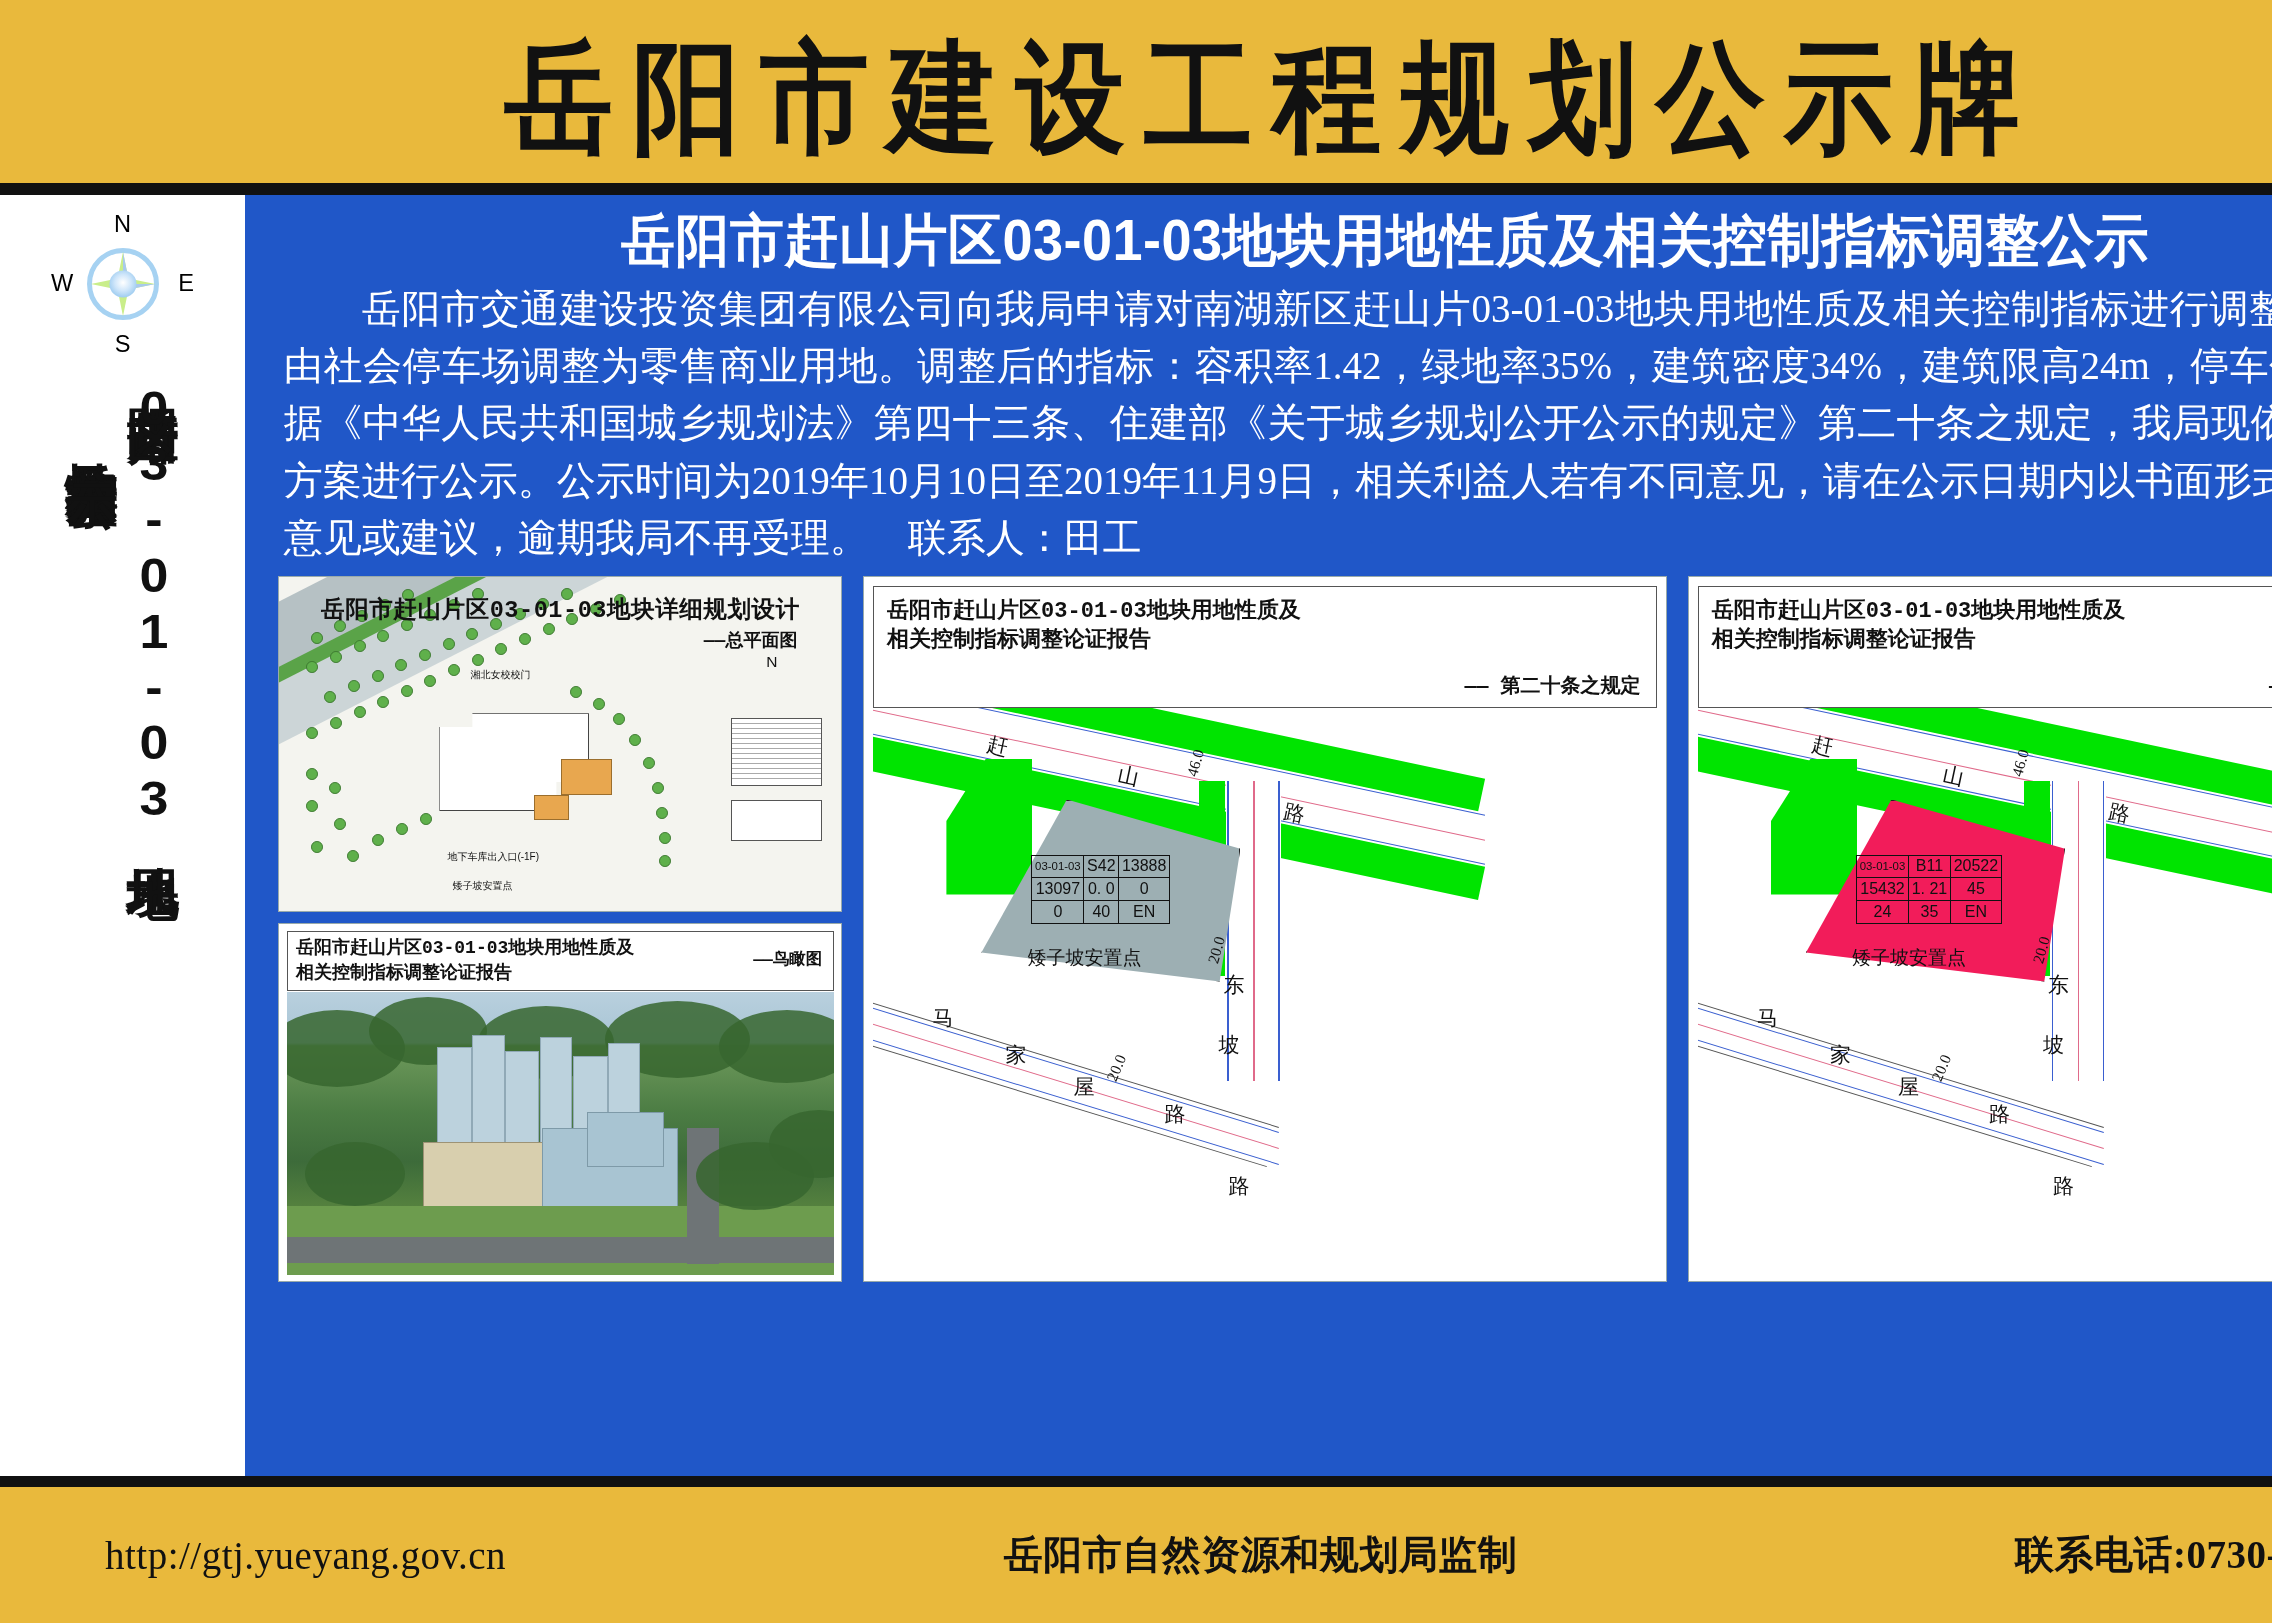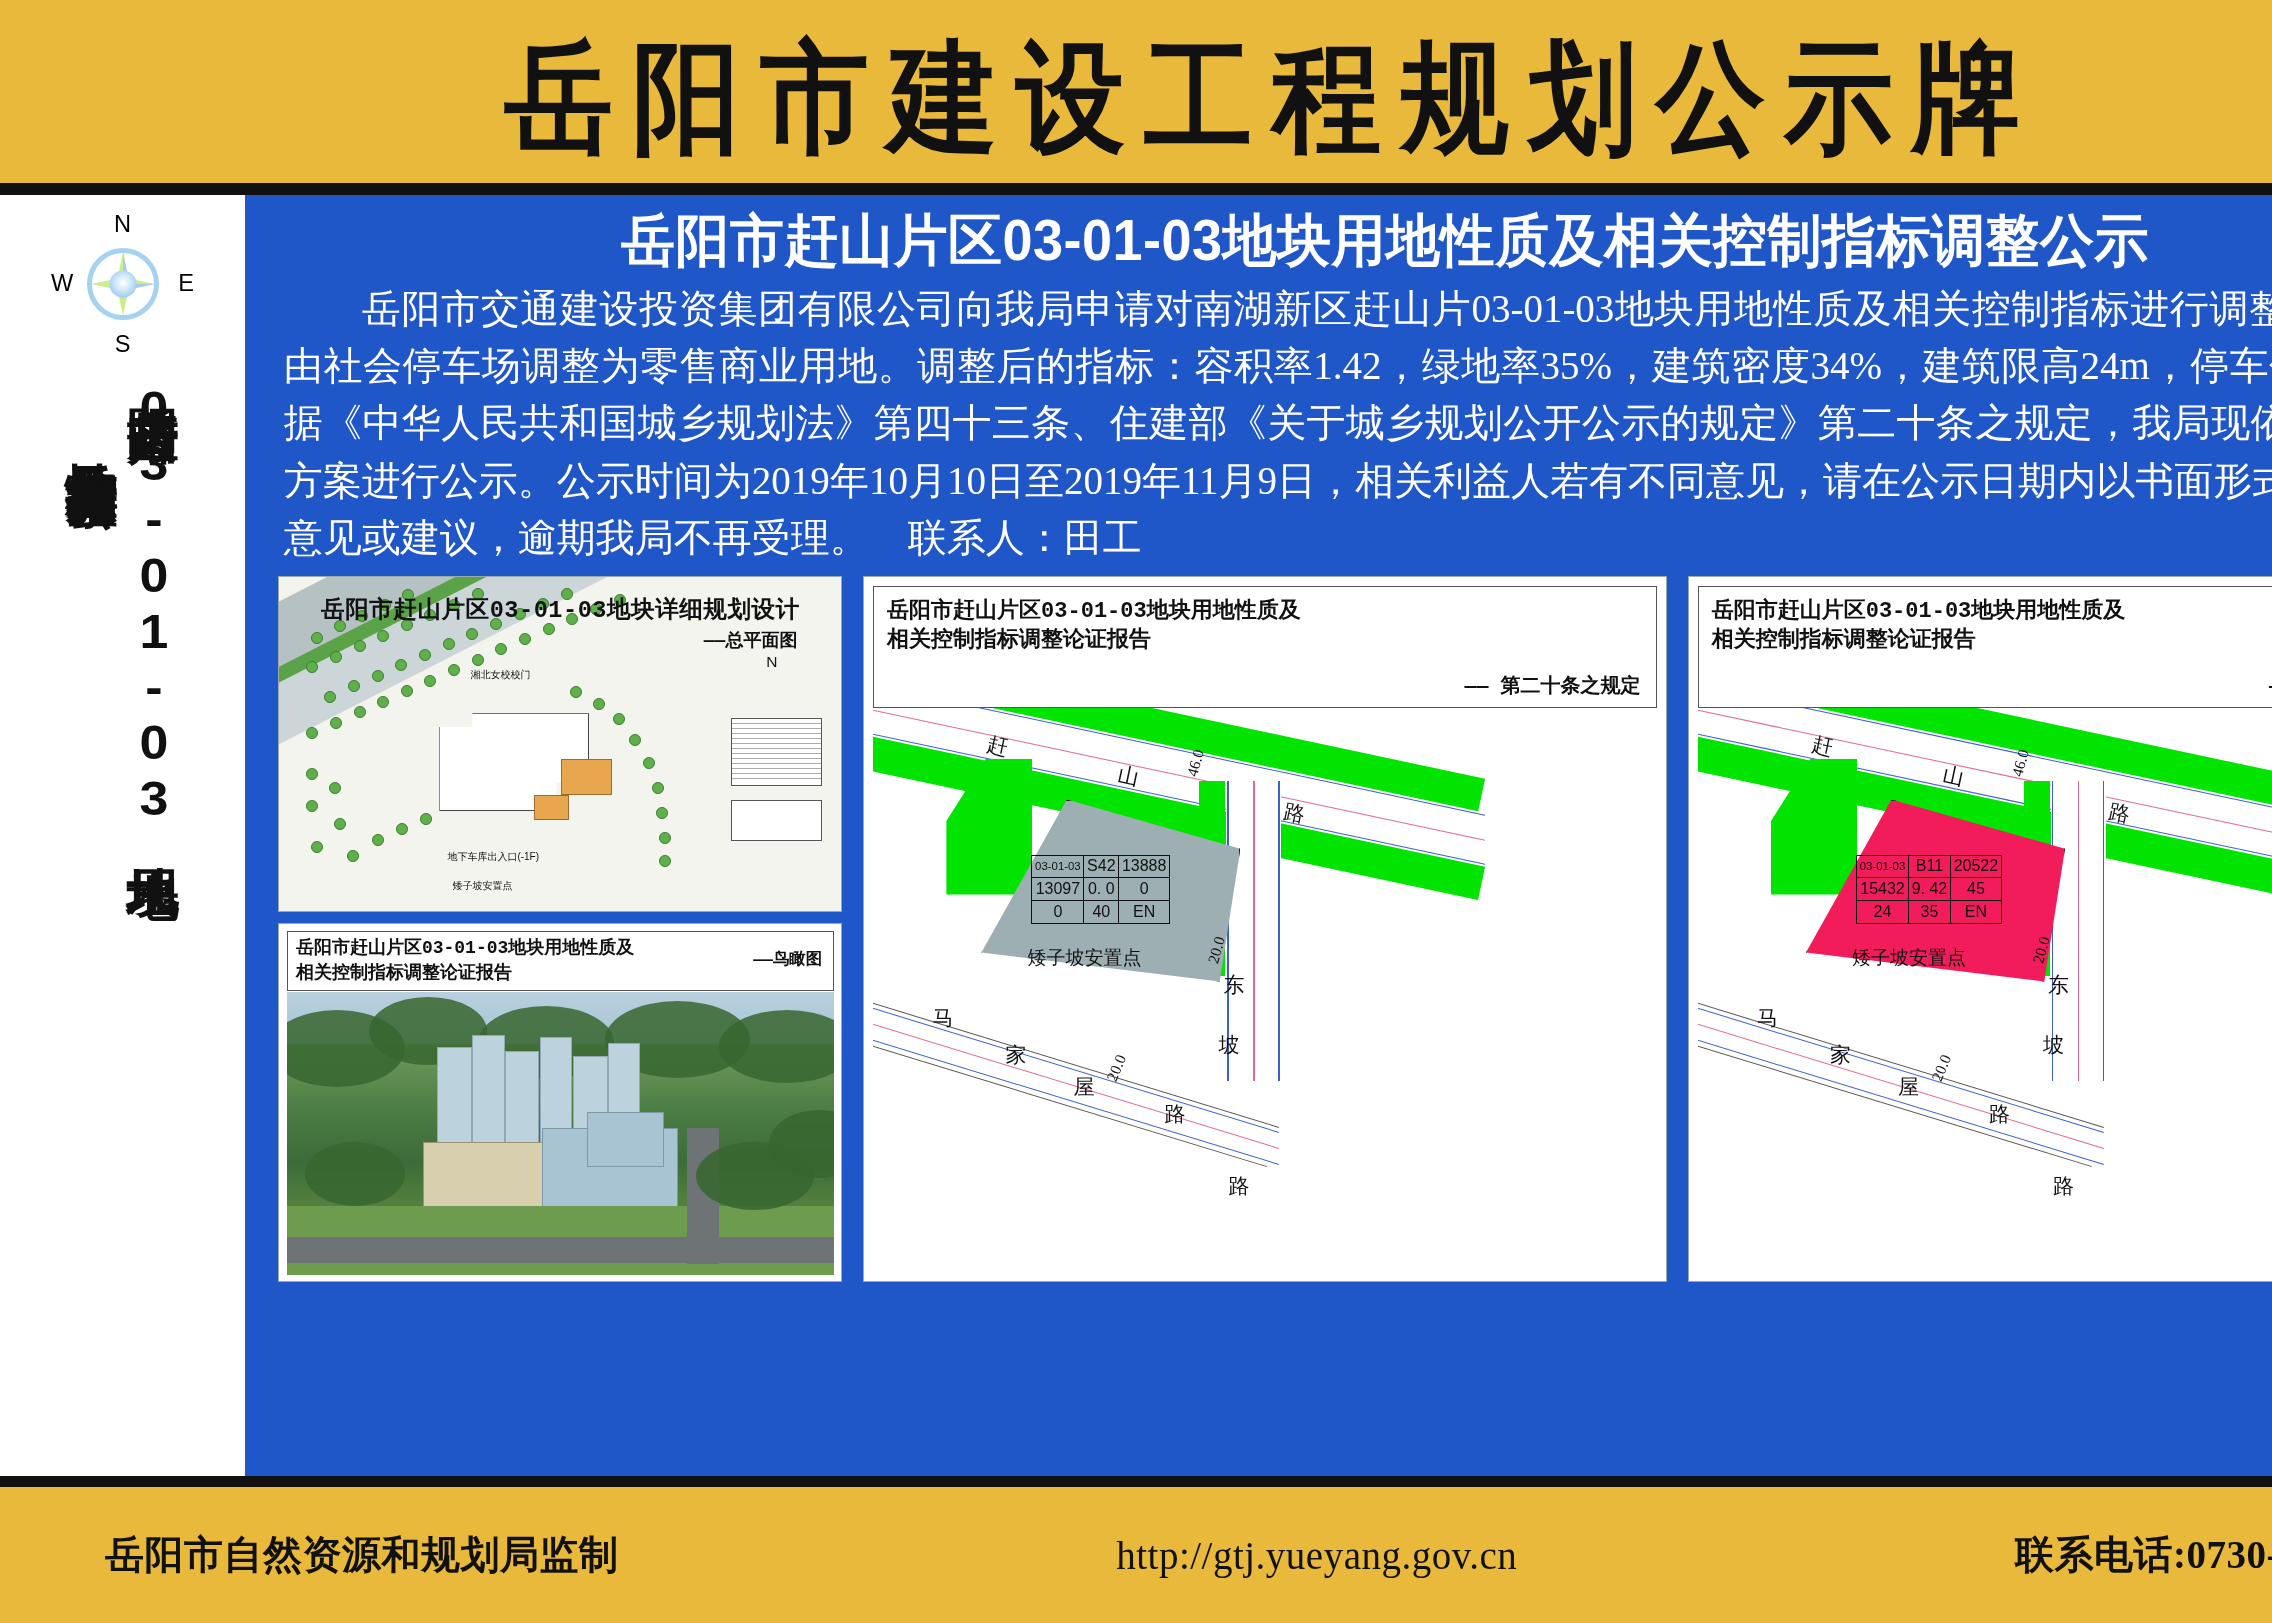--- a/index.html
+++ b/index.html
@@ -508,21 +508,21 @@
               <div class="parcel" style="left:108px;top:214px;width:259px;height:182px;background:#F21C5A;border:1.4px solid #222;clip-path:polygon(33% 0,100% 27%,92% 100%,0 84%);"></div>
               <table class="idx" style="left:158px;top:269px;">
                 <tbody>
                     <tr>
                   <td class="small">03-01-03</td>
                   <td>B11</td>
                   <td>20522</td>
                 </tr>
                 <tr>
                   <td>15432</td>
-                  <td>9. 42</td>
+                  <td>1. 21</td>
                   <td>45</td>
                 </tr>
                 <tr>
                   <td>24</td>
                   <td>35</td>
                   <td>EN</td>
                 </tr>
               </tbody>
                 </table>
               <div class="maplbl" style="left:214px;top:81px;font-size:21px;">湘北女校</div>
@@ -547,19 +547,19 @@
               <div class="sub fig-cap">—— 调整后控制指标图</div>
             </div>
           </div>
         </div>
 
       </div>
     </div>
   </div>
 
   <div id="footer">
+    <div class="ft left">http://gtj.yueyang.gov.cn</div>
     <div class="ft mid">岳阳市自然资源和规划局监制</div>
-    <div class="ft left">http://gtj.yueyang.gov.cn</div>
     <div class="ft right">联系电话:0730-8197771</div>
   </div>
 
 </div>
 
 
 </body></html>

